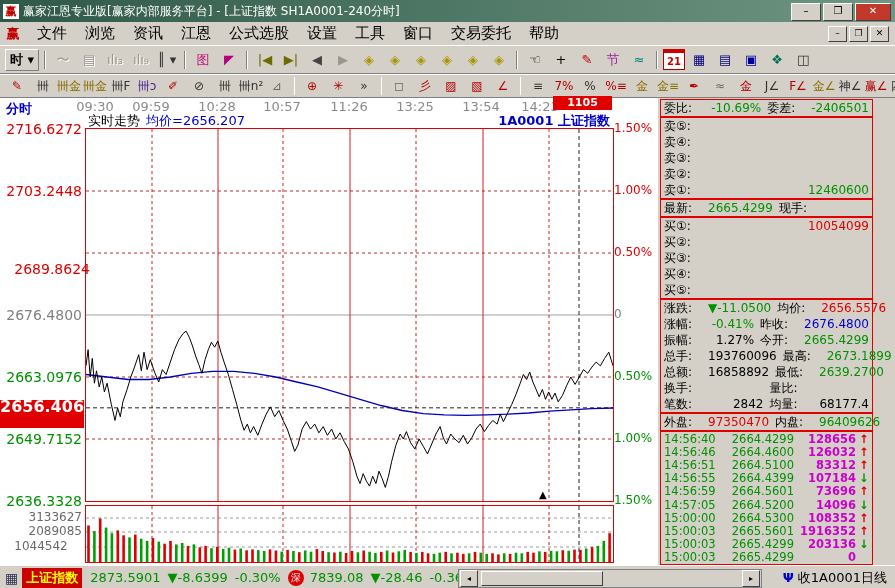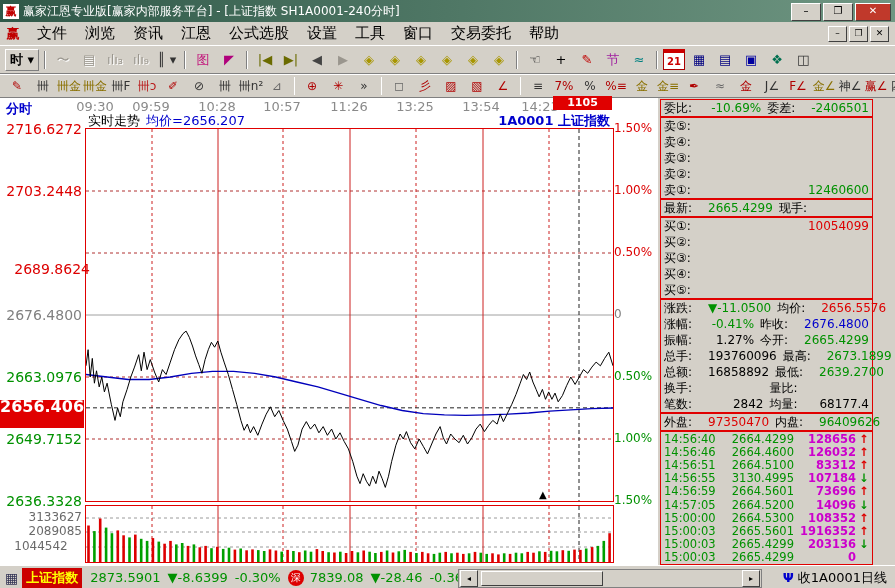--- a/index.html
+++ b/index.html
@@ -167,21 +167,21 @@
       <span class="tbtn" style="color: rgb(0, 0, 160);">▣</span>
       <span class="tbtn" style="color: rgb(0, 112, 80);">❖</span>
       <span class="tbtn" style="color: rgb(51, 51, 51);">◫</span>
     </div>
   <div class="toolbar t2">
       <span class="tbtn" style="color: rgb(176, 0, 0);">✎</span>
       <span class="tbtn" style="color: rgb(51, 51, 51);">卌</span>
       <span class="tbtn" style="color: rgb(138, 112, 0);">卌金</span>
       <span class="tbtn" style="color: rgb(138, 112, 0);">卌金</span>
       <span class="tbtn" style="color: rgb(51, 51, 51);">卌F</span>
-      <span class="tbtn" style="color: #b91c1c;">卌ɔ</span>
+      <span class="tbtn" style="color: #4c1d95;">卌ɔ</span>
       <span class="tbtn" style="color: rgb(176, 0, 0);">✐</span>
       <span class="tbtn" style="color: rgb(51, 51, 51);">⊘</span>
       <span class="tbtn" style="color: rgb(51, 51, 51);">卌</span>
       <span class="tbtn" style="color: rgb(51, 51, 51);">卌n²</span>
       <span class="tbtn" style="color: rgb(102, 102, 102);">⊿</span>
       <span class="tsep"></span>
       <span class="tbtn" style="color: rgb(176, 0, 0);">⊕</span>
       <span class="tbtn" style="color: rgb(176, 0, 0);">✳</span>
       <span class="tbtn" style="color: rgb(51, 51, 51);">»</span>
       <span class="tsep"></span>
@@ -494,21 +494,21 @@
           <span class="ta red">↑</span>
         </div>
         <div class="trow">
           <span class="tt">14:56:51</span>
           <span class="tp">2664.5100</span>
           <span class="tv">83312</span>
           <span class="ta red">↑</span>
         </div>
         <div class="trow">
           <span class="tt">14:56:55</span>
-          <span class="tp">3130.4995</span>
+          <span class="tp">2664.4399</span>
           <span class="tv">107184</span>
           <span class="ta green">↓</span>
         </div>
         <div class="trow">
           <span class="tt">14:56:59</span>
           <span class="tp">2664.5601</span>
           <span class="tv">73696</span>
           <span class="ta red">↑</span>
         </div>
         <div class="trow">

